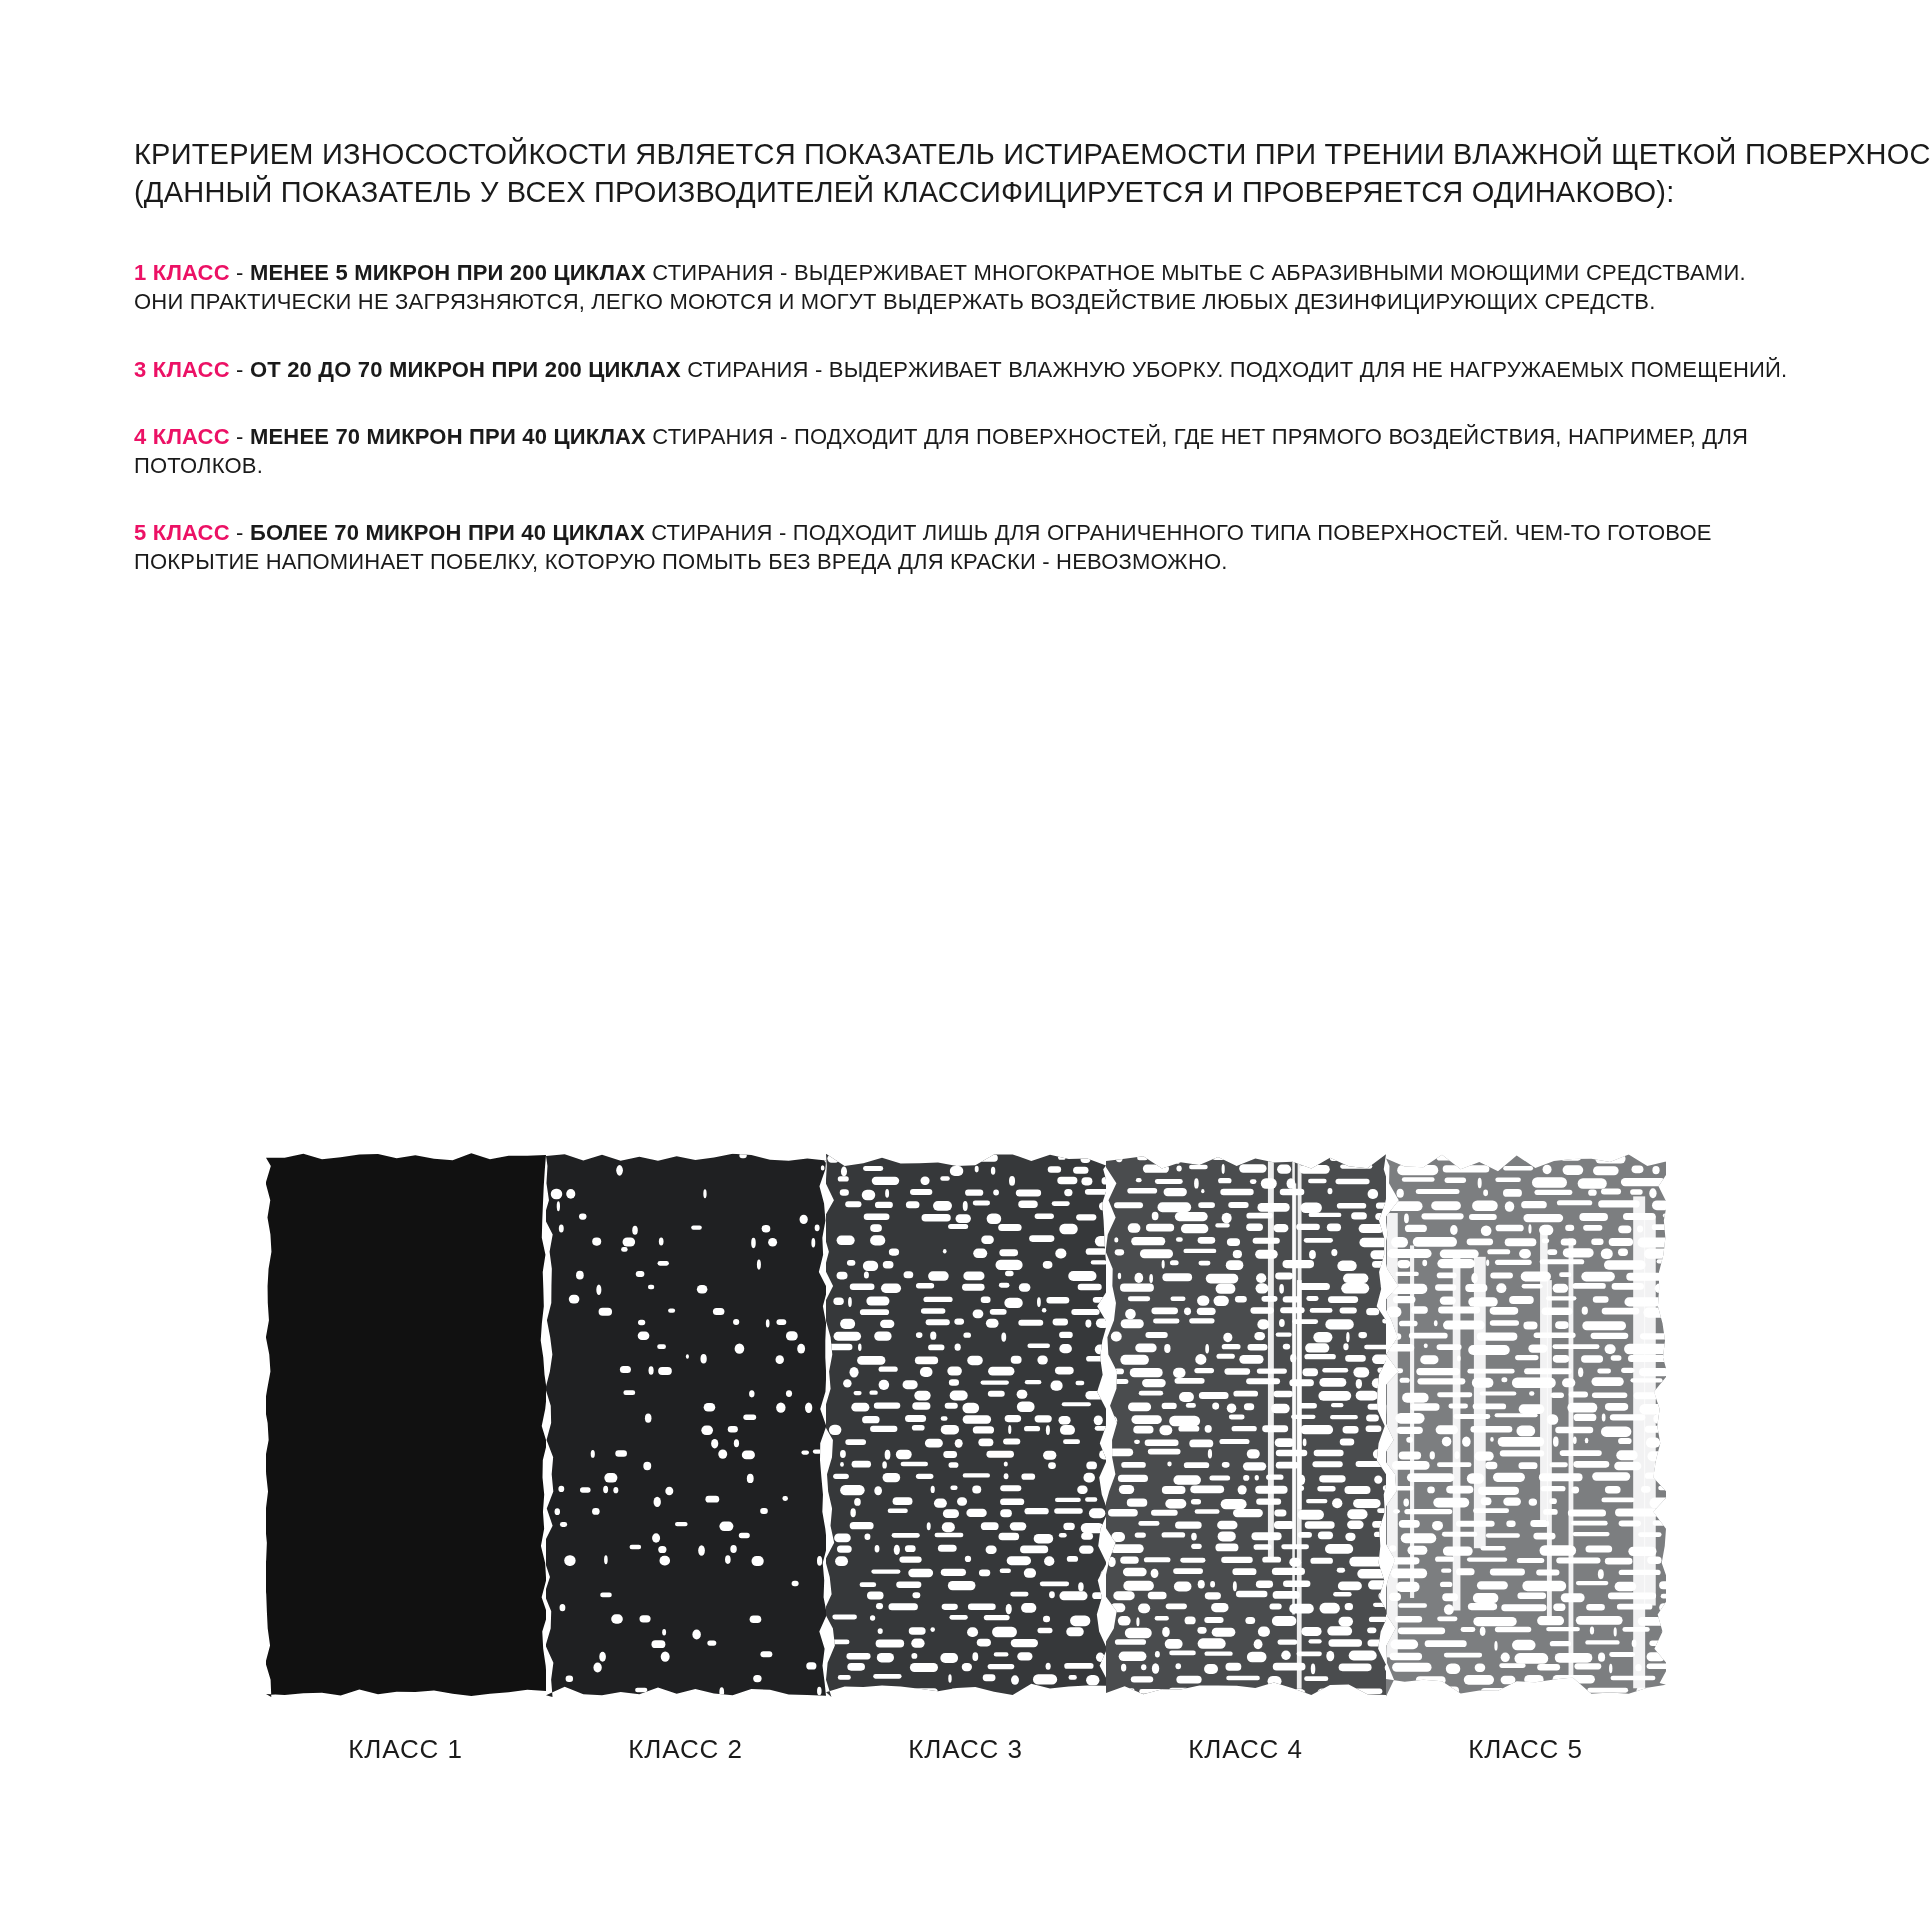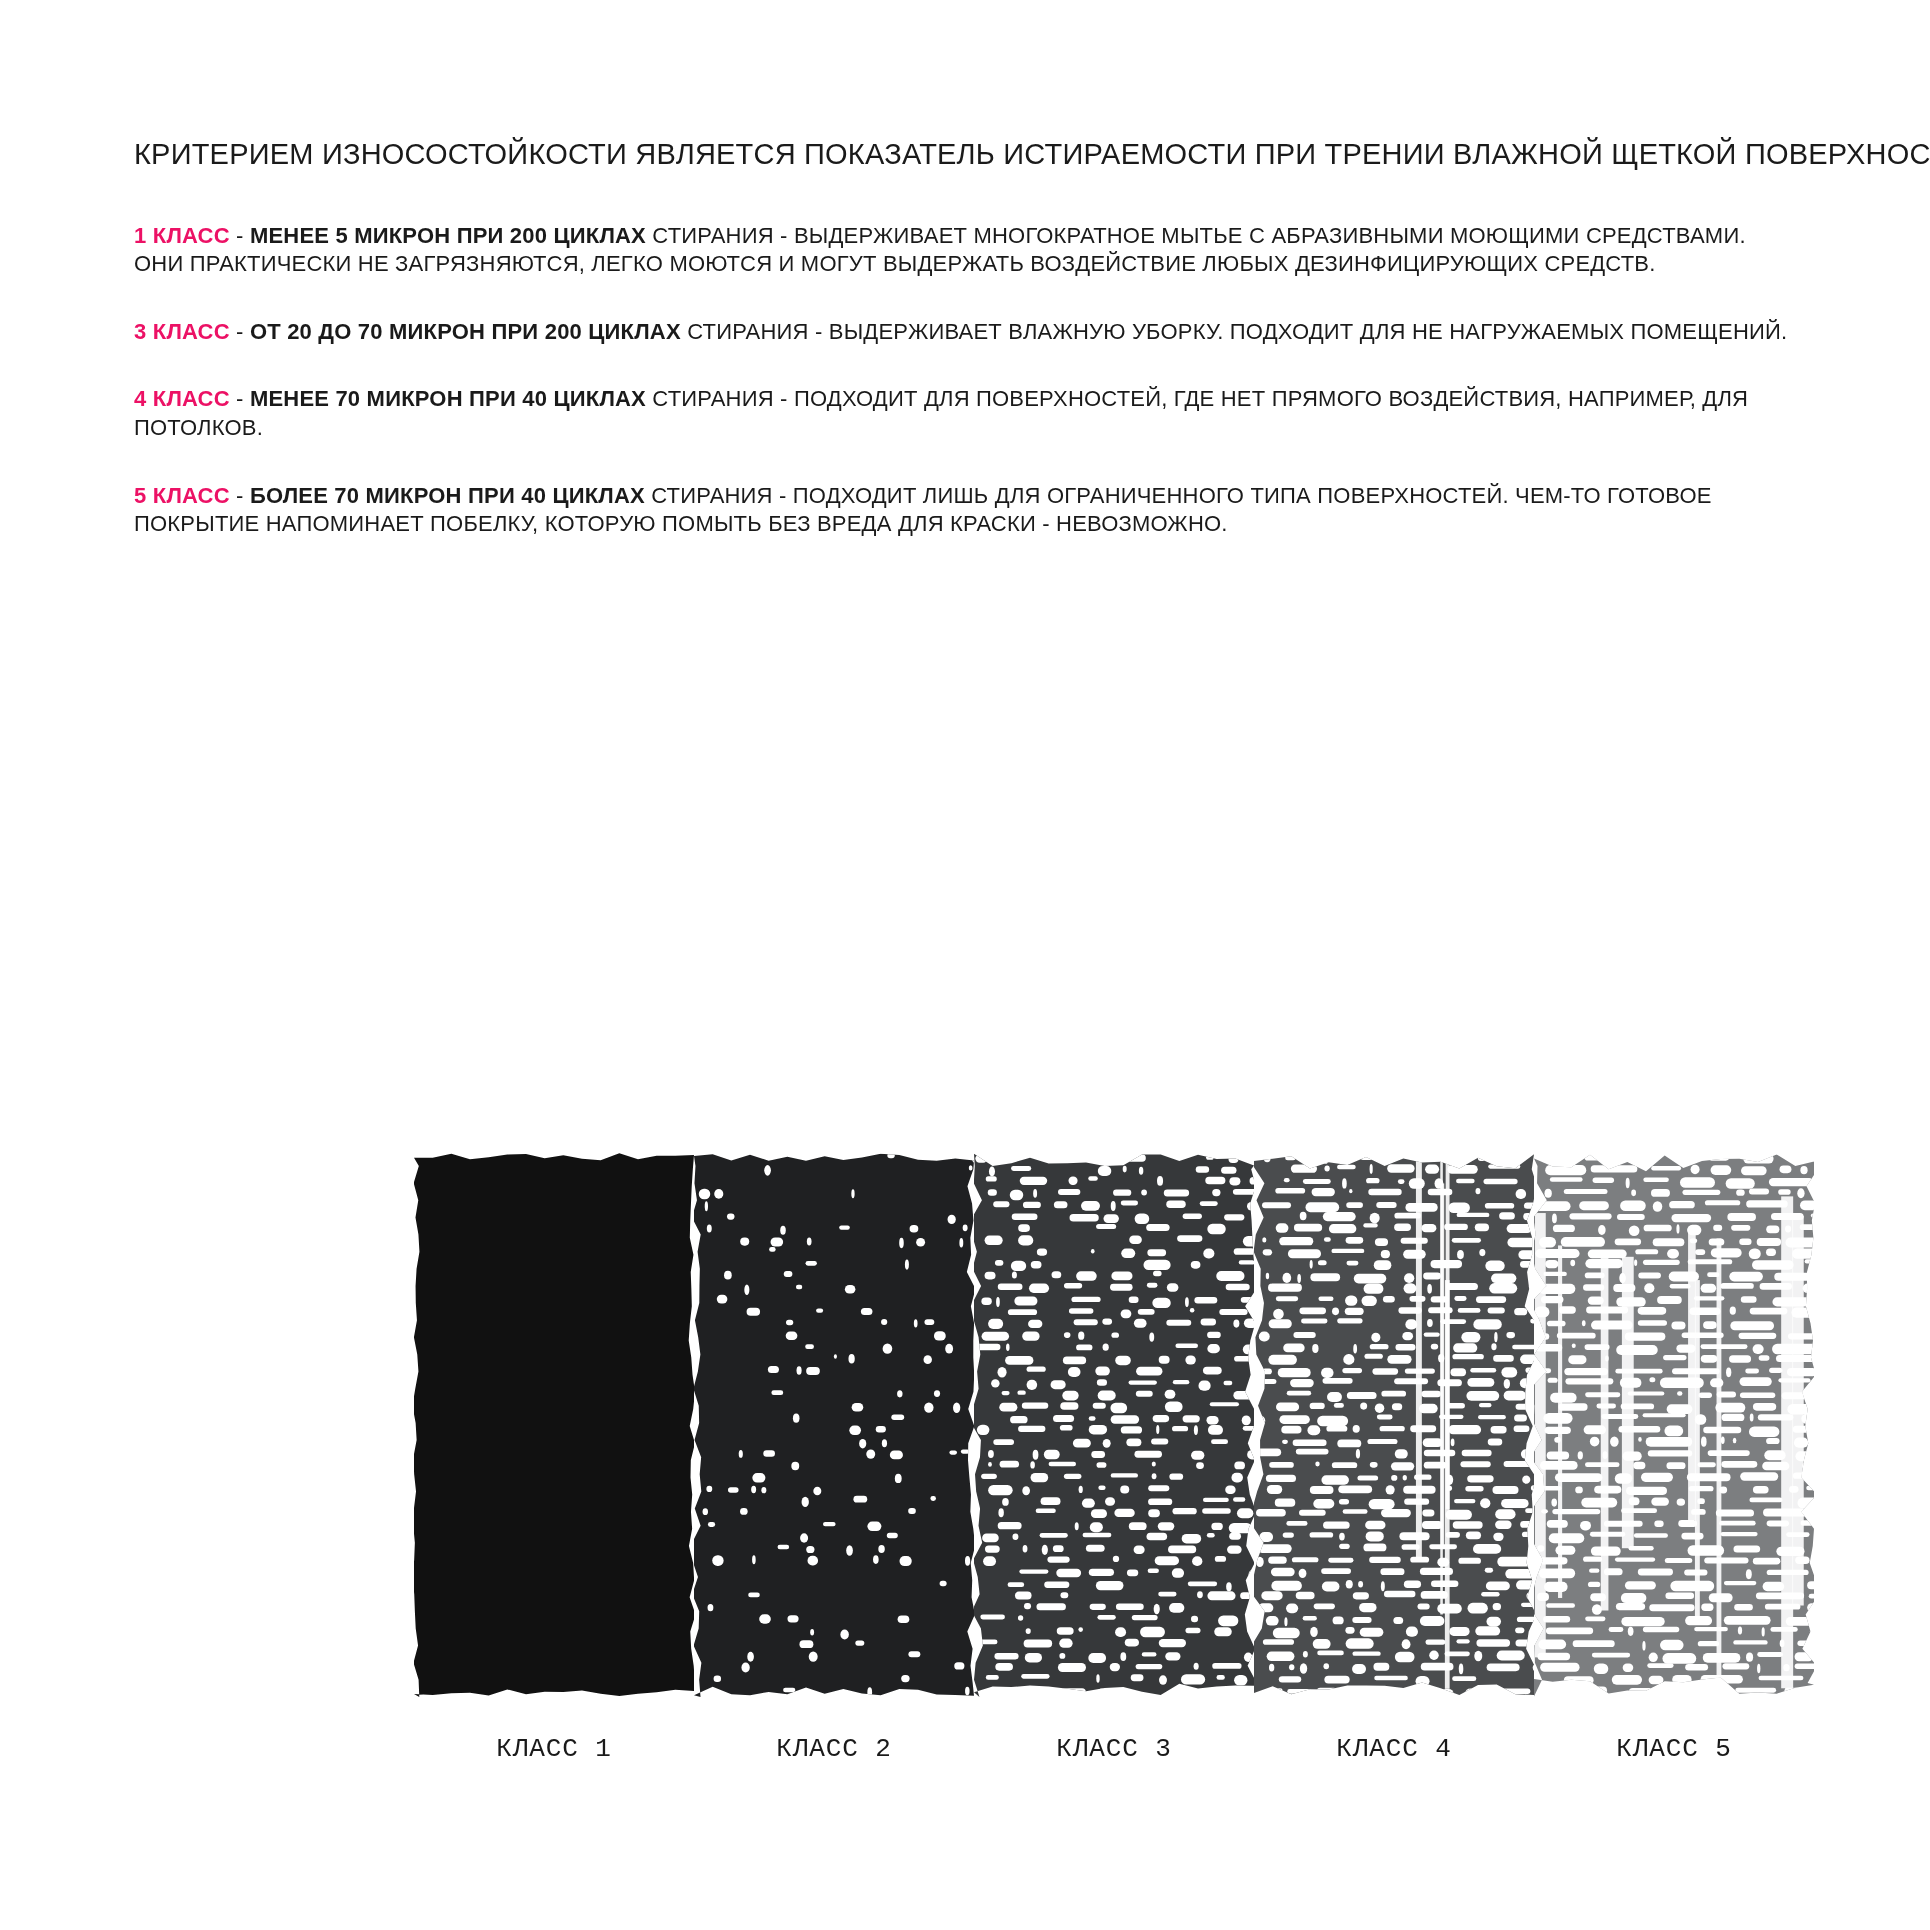--- a/index.html
+++ b/index.html
@@ -59,23 +59,22 @@
   }
   .plain { color: #1a1a1a; }
 
   
   .swatches {
     position: absolute;
     left: 117px;
     right: 117px;
     top: 1152px;
     display: flex;
-    justify-content: flex-end;
+    justify-content: center;
     align-items: flex-end;
-    font-family: Liberation Mono, monospace;
   }
   .swatch-col {
     width: 280px;
     display: flex;
     flex-direction: column;
     align-items: center;
   }
   .swatch-art {
     width: 280px;
     height: 545px;
@@ -91,20 +90,21 @@
     font-weight: 400;
   }
 </style>
 </head>
 <body>
 
 <div class="page">
 
   <div class="intro">
     <span class="line">КРИТЕРИЕМ ИЗНОСОСТОЙКОСТИ ЯВЛЯЕТСЯ ПОКАЗАТЕЛЬ ИСТИРАЕМОСТИ ПРИ ТРЕНИИ ВЛАЖНОЙ ЩЕТКОЙ ПОВЕРХНОСТИ</span>
+    <span class="line">(ДАННЫЙ ПОКАЗАТЕЛЬ У ВСЕХ ПРОИЗВОДИТЕЛЕЙ КЛАССИФИЦИРУЕТСЯ И ПРОВЕРЯЕТСЯ ОДИНАКОВО):</span>
   </div>
 
   <div class="classes">
 
     <p class="class-block">
       <span class="class-tag">1 КЛАСС</span><span class="dash"> - </span><span class="bold">МЕНЕЕ 5 МИКРОН ПРИ 200 ЦИКЛАХ</span><span class="plain"> СТИРАНИЯ - ВЫДЕРЖИВАЕТ МНОГОКРАТНОЕ МЫТЬЕ С АБРАЗИВНЫМИ МОЮЩИМИ СРЕДСТВАМИ. ОНИ ПРАКТИЧЕСКИ НЕ ЗАГРЯЗНЯЮТСЯ, ЛЕГКО МОЮТСЯ И МОГУТ ВЫДЕРЖАТЬ ВОЗДЕЙСТВИЕ ЛЮБЫХ ДЕЗИНФИЦИРУЮЩИХ СРЕДСТВ.</span>
     </p>
 
 
     <p class="class-block">

